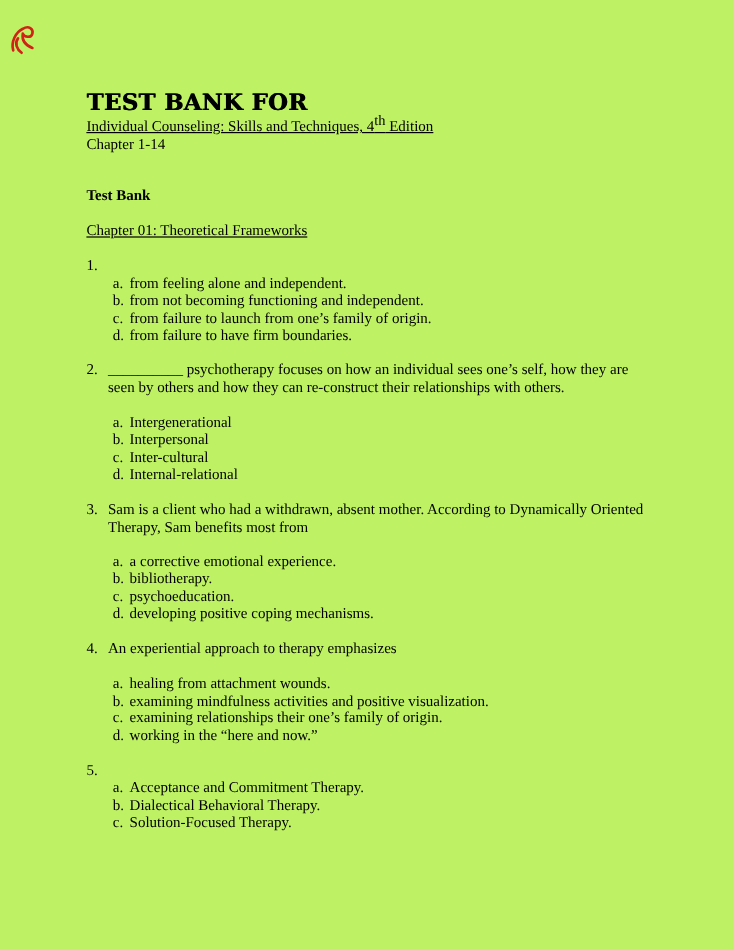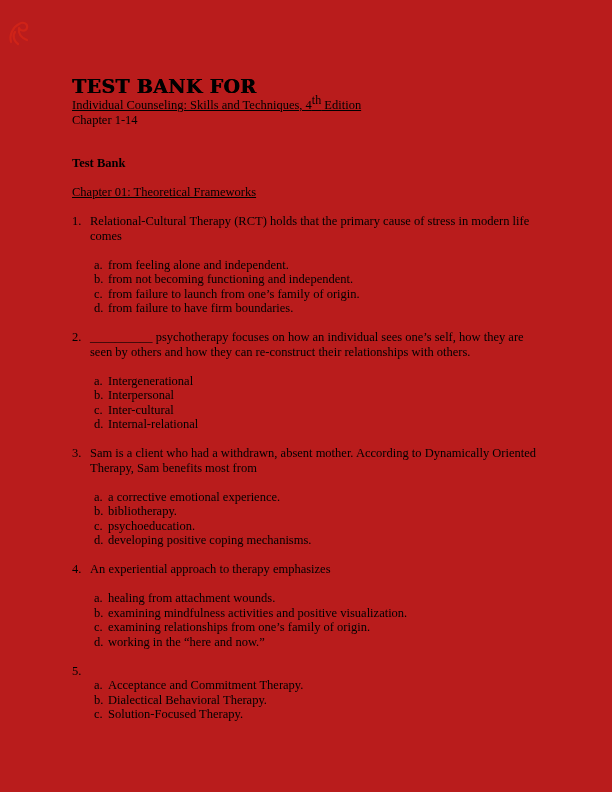--- a/index.html
+++ b/index.html
@@ -4,21 +4,21 @@
 <style>
   html, body {
     margin: 0;
     padding: 0;
     background: #ffffff;
   }
   .page {
     position: relative;
     width: 612px;
     height: 792px;
-    background: #b91c1c;
+    background: #bef264;
     overflow: hidden;
     font-family: "Liberation Serif", serif;
     font-size: 12.5px;
     line-height: 14.5px;
     color: #000000;
   }
   .content {
     padding: 0 72px;
   }
   .ornament {
@@ -111,21 +111,20 @@
 
     <div class="line">
       <span class="u">Chapter 01: Theoretical Frameworks</span>
     </div>
 
     <div class="spacer"></div>
 
     <div class="question">
       <div class="q-num">1.</div>
       <div class="q-body">
-        <div>Relational-Cultural Therapy (RCT) holds that the primary cause of stress in modern life comes</div>
         <div class="options">
           <div class="opt">
             <span class="opt-letter">a.</span>
             <span class="opt-text">from feeling alone and independent.</span>
           </div>
           <div class="opt">
             <span class="opt-letter">b.</span>
             <span class="opt-text">from not becoming functioning and independent.</span>
           </div>
           <div class="opt">
@@ -204,21 +203,21 @@
           <div class="opt">
             <span class="opt-letter">a.</span>
             <span class="opt-text">healing from attachment wounds.</span>
           </div>
           <div class="opt">
             <span class="opt-letter">b.</span>
             <span class="opt-text">examining mindfulness activities and positive visualization.</span>
           </div>
           <div class="opt">
             <span class="opt-letter">c.</span>
-            <span class="opt-text">examining relationships from one’s family of origin.</span>
+            <span class="opt-text">examining relationships their one’s family of origin.</span>
           </div>
           <div class="opt">
             <span class="opt-letter">d.</span>
             <span class="opt-text">working in the “here and now.”</span>
           </div>
         </div>
       </div>
     </div>
 
     <div class="spacer"></div>

